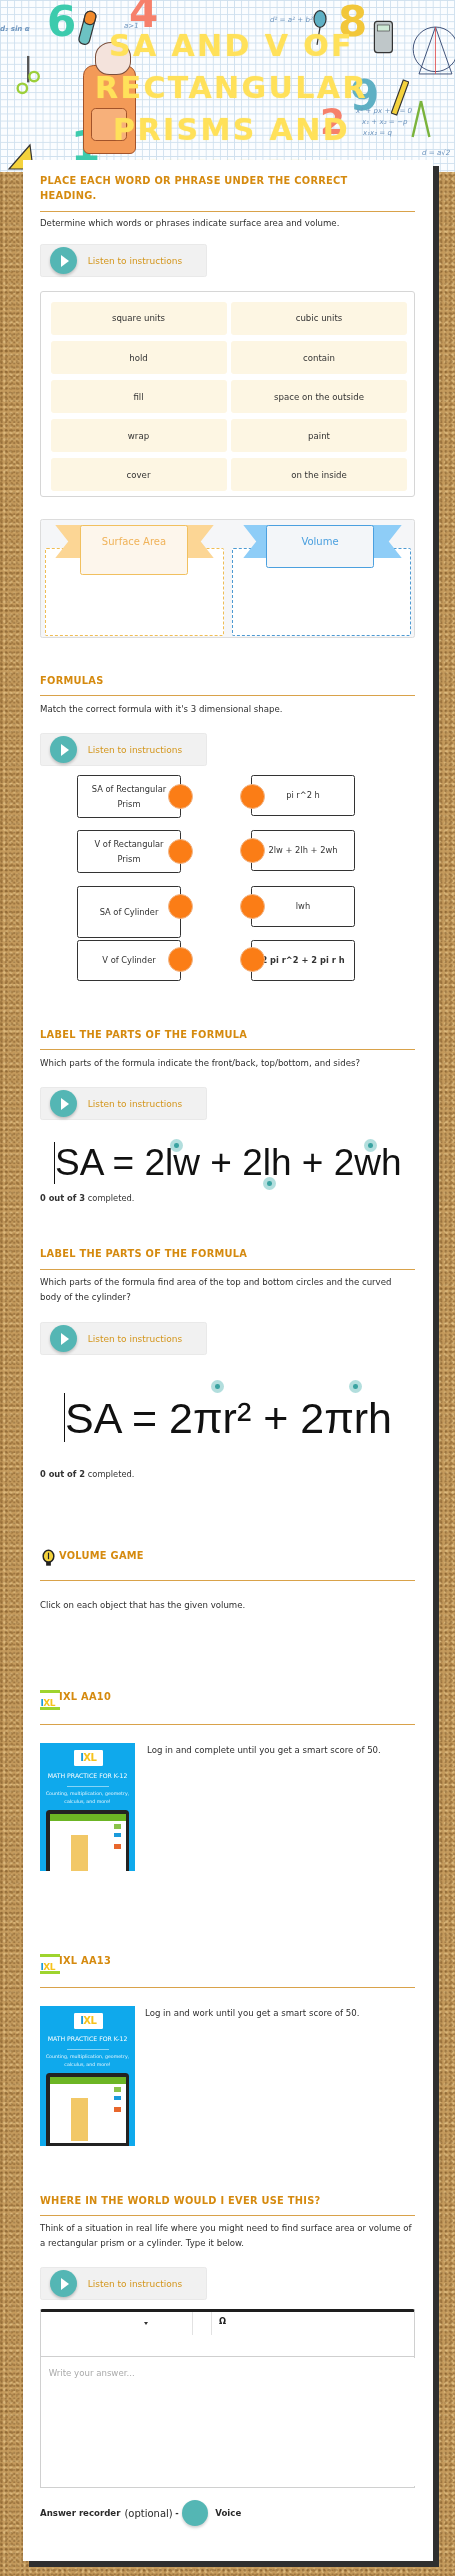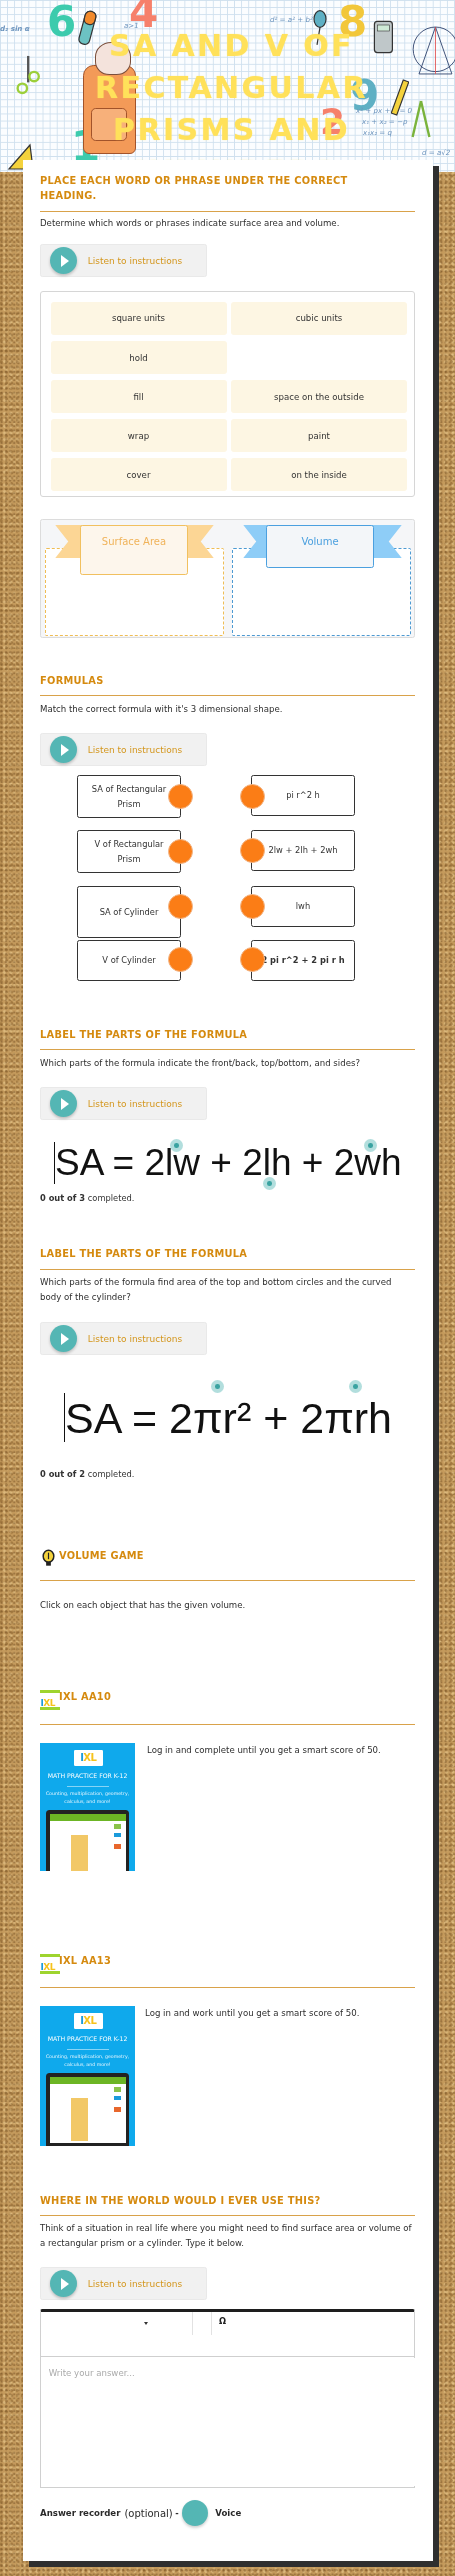--- a/index.html
+++ b/index.html
@@ -265,20 +265,21 @@
 <div class="para" style="top:216px;">Determine which words or phrases indicate surface area and volume.</div>
 <div class="listen-btn" style="top:244px;">
   <span class="play"></span>
   <span class="label">Listen to instructions</span>
 </div>
 
 <div class="word-box">
   <div class="word-chip" style="left:9.5px;top:9.5px;">square units</div>
   <div class="word-chip" style="left:190px;top:9.5px;">cubic units</div>
   <div class="word-chip" style="left:9.5px;top:49px;">hold</div>
+  <div class="word-chip" style="left:190px;top:49px;">contain</div>
   <div class="word-chip" style="left:9.5px;top:88px;">fill</div>
   <div class="word-chip" style="left:190px;top:88px;">space on the outside</div>
   <div class="word-chip" style="left:9.5px;top:127px;">wrap</div>
   <div class="word-chip" style="left:9.5px;top:166px;">cover</div>
   <div class="word-chip" style="left:190px;top:127px;">paint</div>
   <div class="word-chip" style="left:190px;top:166px;">on the inside</div>
 </div>
 
 <div class="drop-wrap">
   <div class="drop-zone sa"></div>

